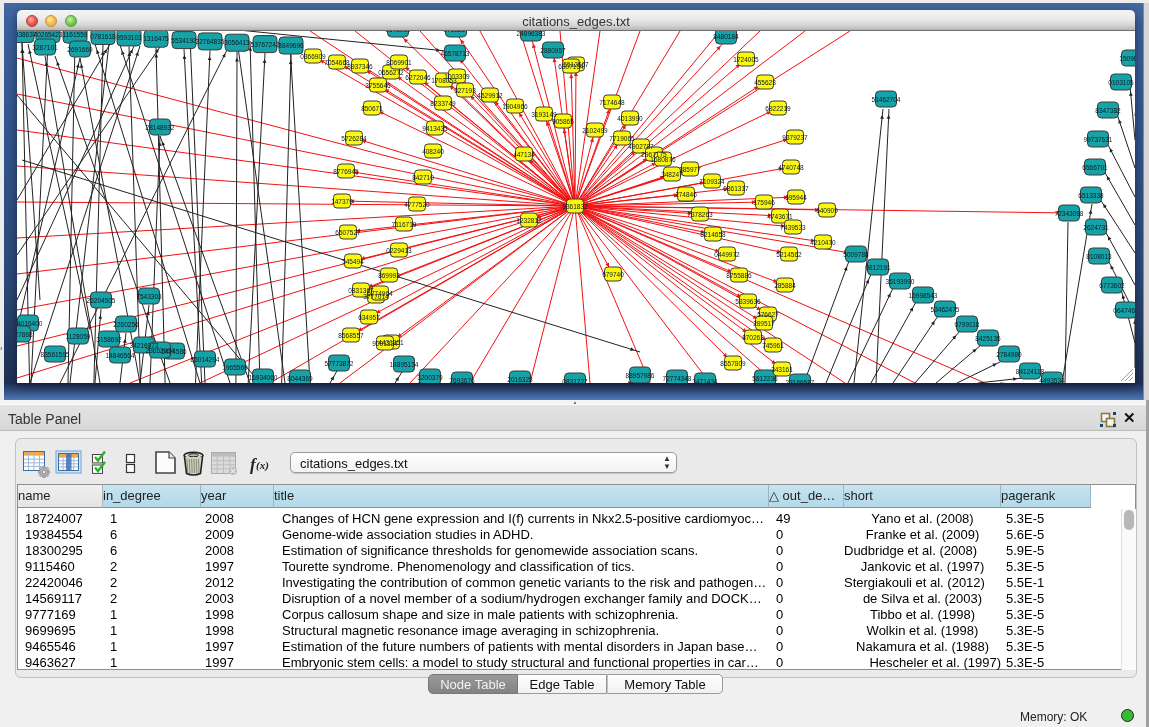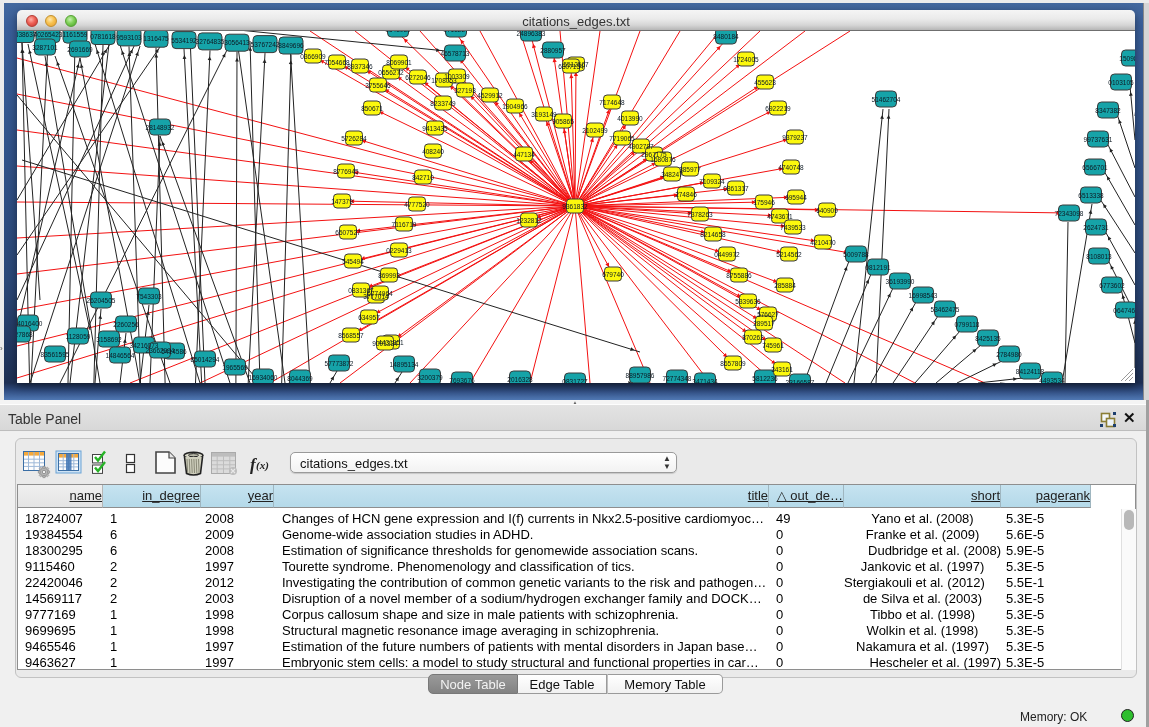--- a/index.html
+++ b/index.html
@@ -46,21 +46,21 @@
 
 #dropdown { left:274px; top:13px; width:387px; height:21px; background:linear-gradient(180deg,#ffffff,#f2f2f2);
   border:1px solid #9a9a9a; border-radius:5px; box-shadow:0 1px 1px rgba(0,0,0,0.15); }
 #ddtext { left:9px; top:3px; font-size:13px; color:#111; }
 #ddarrows { left:372px; top:2px; font-size:8px; color:#333; line-height:8px; }
 
 
 #tbl { left:1px; top:45px; width:1119px; height:186px; background:#fff; border:1px solid #8e8e8e; }
 .th { position:absolute; top:0; height:23px; background:linear-gradient(180deg,#c6e3f0,#b4d9e9);
   border-right:1px solid #9fb6c0; border-bottom:1px solid #8e8e8e;
-  font-size:13px; color:#222; text-align:right; line-height:22px;text-decoration:underline; }
+  font-size:13px; color:#222; text-align:left; line-height:22px; }
 .th0 { background:linear-gradient(180deg,#efefef,#e4e4e4); border-right:1px solid #b5b5b5; }
 .td { position:absolute; font-size:13px; color:#000; white-space:nowrap; overflow:hidden; }
 #vscroll { left:1103px; top:24px; width:15px; height:161px; background:#fafafa; border-left:1px solid #e0e0e0;}
 #vthumb { left:2px; top:1px; width:10px; height:20px; background:#b8b8b8; border-radius:5px; }
 
 
 #tabs { left:428px; top:674px; width:295px; height:20px; }
 .seg { position:absolute; top:0; height:20px; border:1px solid #9a9a9a; font-size:13px;
   text-align:center; line-height:19px; background:linear-gradient(180deg,#ffffff,#f1f1f1); color:#111; }
 #seg1 { left:0; width:90px; border-radius:5px 0 0 5px;
@@ -838,21 +838,21 @@
         <div class="td" style="left:187px;top:42px;width:70px">2009</div>
         <div class="td" style="left:264px;top:42px;width:486px">Genome‑wide association studies in ADHD.</div>
         <div class="td" style="left:758px;top:42px;width:66px">0</div>
         <div class="td" style="left:826px;top:42px;width:157px;text-align:center">Franke et al. (2009)</div>
         <div class="td" style="left:988px;top:42px;width:85px">5.6E‑5</div>
         <div class="td" style="left:7px;top:58px;width:78px">18300295</div>
         <div class="td" style="left:92px;top:58px;width:90px">6</div>
         <div class="td" style="left:187px;top:58px;width:70px">2008</div>
         <div class="td" style="left:264px;top:58px;width:486px">Estimation of significance thresholds for genomewide association scans.</div>
         <div class="td" style="left:758px;top:58px;width:66px">0</div>
-        <div class="td" style="left:826px;top:58px;width:157px;text-align:right">Dudbridge et al. (2008)</div>
+        <div class="td" style="left:826px;top:58px;width:157px;text-align:left">Dudbridge et al. (2008)</div>
         <div class="td" style="left:988px;top:58px;width:85px">5.9E‑5</div>
         <div class="td" style="left:7px;top:74px;width:78px">9115460</div>
         <div class="td" style="left:92px;top:74px;width:90px">2</div>
         <div class="td" style="left:187px;top:74px;width:70px">1997</div>
         <div class="td" style="left:264px;top:74px;width:486px">Tourette syndrome. Phenomenology and classification of tics.</div>
         <div class="td" style="left:758px;top:74px;width:66px">0</div>
         <div class="td" style="left:826px;top:74px;width:157px;text-align:center">Jankovic et al. (1997)</div>
         <div class="td" style="left:988px;top:74px;width:85px">5.3E‑5</div>
         <div class="td" style="left:7px;top:90px;width:78px">22420046</div>
         <div class="td" style="left:92px;top:90px;width:90px">2</div>
@@ -880,21 +880,21 @@
         <div class="td" style="left:187px;top:138px;width:70px">1998</div>
         <div class="td" style="left:264px;top:138px;width:486px">Structural magnetic resonance image averaging in schizophrenia.</div>
         <div class="td" style="left:758px;top:138px;width:66px">0</div>
         <div class="td" style="left:826px;top:138px;width:157px;text-align:center">Wolkin et al. (1998)</div>
         <div class="td" style="left:988px;top:138px;width:85px">5.3E‑5</div>
         <div class="td" style="left:7px;top:154px;width:78px">9465546</div>
         <div class="td" style="left:92px;top:154px;width:90px">1</div>
         <div class="td" style="left:187px;top:154px;width:70px">1997</div>
         <div class="td" style="left:264px;top:154px;width:486px">Estimation of the future numbers of patients with mental disorders in Japan base…</div>
         <div class="td" style="left:758px;top:154px;width:66px">0</div>
-        <div class="td" style="left:826px;top:154px;width:157px;text-align:center">Nakamura et al. (1997)</div>
+        <div class="td" style="left:826px;top:154px;width:157px;text-align:center">Nakamura et al. (1988)</div>
         <div class="td" style="left:988px;top:154px;width:85px">5.3E‑5</div>
         <div class="td" style="left:7px;top:170px;width:78px">9463627</div>
         <div class="td" style="left:92px;top:170px;width:90px">1</div>
         <div class="td" style="left:187px;top:170px;width:70px">1997</div>
         <div class="td" style="left:264px;top:170px;width:486px">Embryonic stem cells: a model to study structural and functional properties in car…</div>
         <div class="td" style="left:758px;top:170px;width:66px">0</div>
         <div class="td" style="left:826px;top:170px;width:157px;text-align:right">Hescheler et al. (1997)</div>
         <div class="td" style="left:988px;top:170px;width:85px">5.3E‑5</div>
       <div class="abs" id="vscroll">
           <div class="abs" id="vthumb"></div>

